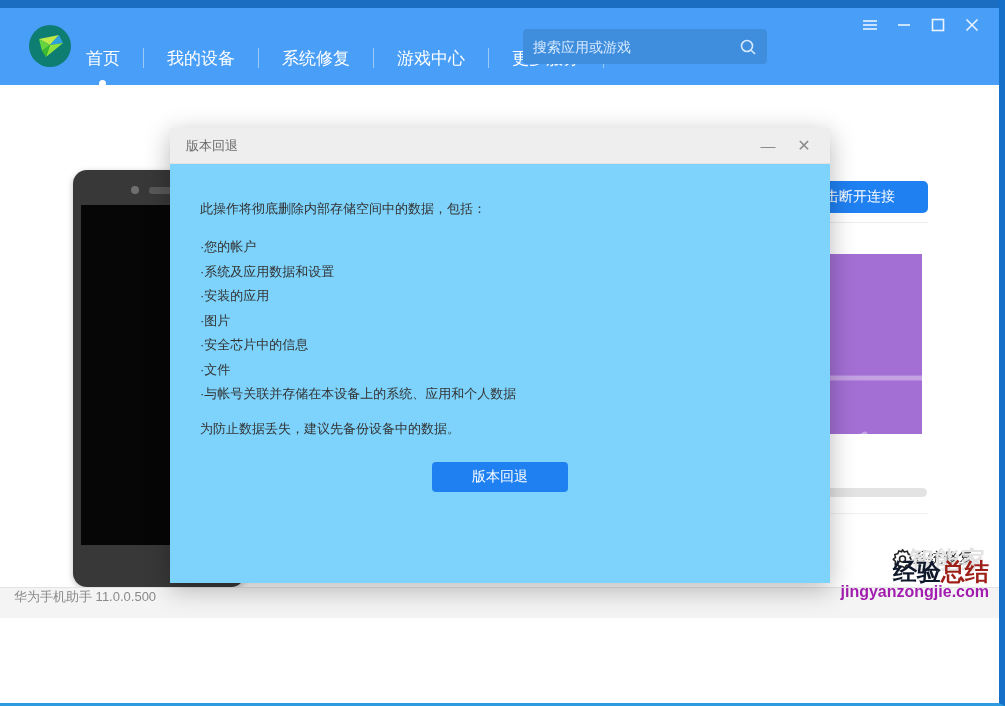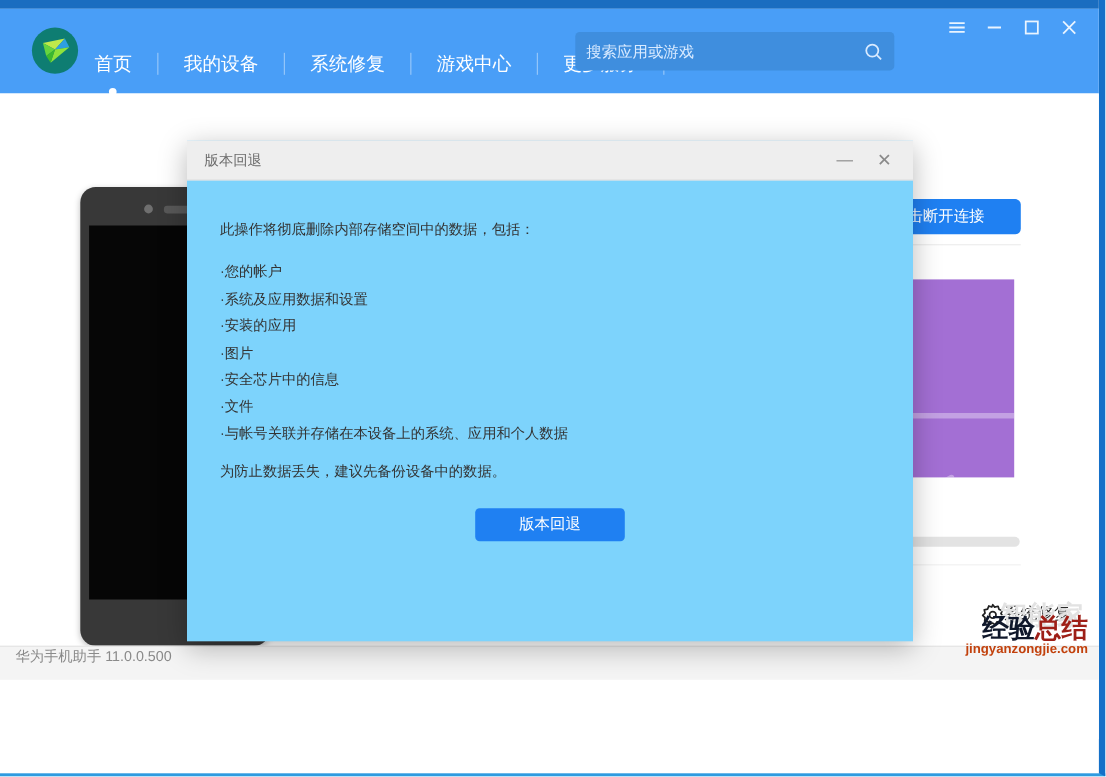--- a/index.html
+++ b/index.html
@@ -12,21 +12,21 @@
   .titlebar-strip { position:absolute; left:0; top:0; width:100%; height:8px; background:#1a6dc0; }
   .header { position:absolute; left:0; top:8px; width:100%; height:77px; background:#499ef7; display:flex; align-items:center; }
   .logo { position:absolute; left:29px; top:17px; width:42px; height:42px; border-radius:50%;
           background:#0e7d72; display:flex; align-items:center; justify-content:center; }
   .logo svg { width:34px; height:34px; }
   .nav { position:absolute; left:84px; top:0; height:100px; display:flex; align-items:center; }
   .nav-item { position:relative; color:#ffffff; font-size:17px; padding:0 2px; cursor:pointer; white-space:nowrap; }
   .nav-sep { width:1px; height:20px; background:rgba(255,255,255,.45); margin:0 21px; }
   .nav-dot { position:absolute; left:50%; bottom:-17px; width:7px; height:7px; margin-left:-4px;
              border-radius:50%; background:#ffffff; }
-  .search-box { position:absolute; left:523px; top:21px; width:290px; height:35px; background:#3f8ede;
+  .search-box { position:absolute; left:523px; top:21px; width:244px; height:35px; background:#3f8ede;
                 border-radius:4px; display:flex; align-items:center; padding:0 10px; }
   .search-box input { flex:1; background:transparent; border:none; outline:none; color:#eaf4ff;
                       font-size:14px; font-family:inherit; }
   .search-box input::placeholder { color:#d8eaff; }
   .search-icon svg { width:18px; height:18px; display:block; }
   .win-controls { position:absolute; right:18px; top:8px; display:flex; align-items:center; gap:16px;
                   color:#eaf4ff; }
   .wc { width:18px; height:18px; display:flex; align-items:center; justify-content:center; cursor:pointer; }
   .wc svg { display:block; }
 
@@ -74,21 +74,21 @@
   
   .status-bar { position:absolute; left:0; top:587px; width:999px; height:31px; background:#f4f4f4;
                 border-top:1px solid #e3e3e3; display:flex; align-items:flex-start; padding-left:14px; }
   .status-text { color:#8a8a8a; font-size:13px; }
   .watermark { position:absolute; right:10px; top:559px; width:160px; text-align:right; z-index:20; line-height:1.05; }
   .wm-bg { position:absolute; right:2px; top:-12px; font-size:24px; font-weight:bold; color:#e2e2e2;
            letter-spacing:2px; z-index:-1; }
   .wm-line1 { font-size:24px; font-weight:bold; }
   .wm-part1 { color:#0f172a; }
   .wm-part2 { color:#9e1f17; }
-  .wm-line2 { font-size:12px; font-weight:bold; color:#c2410c; }
+  .wm-line2 { font-size:16px; font-weight:bold; color:#a21caf; }
 </style>
 </head>
 <body>
 
 <div class="window">
 
   <div class="titlebar-strip"></div>
 
   <div class="header">
     <div class="logo">

